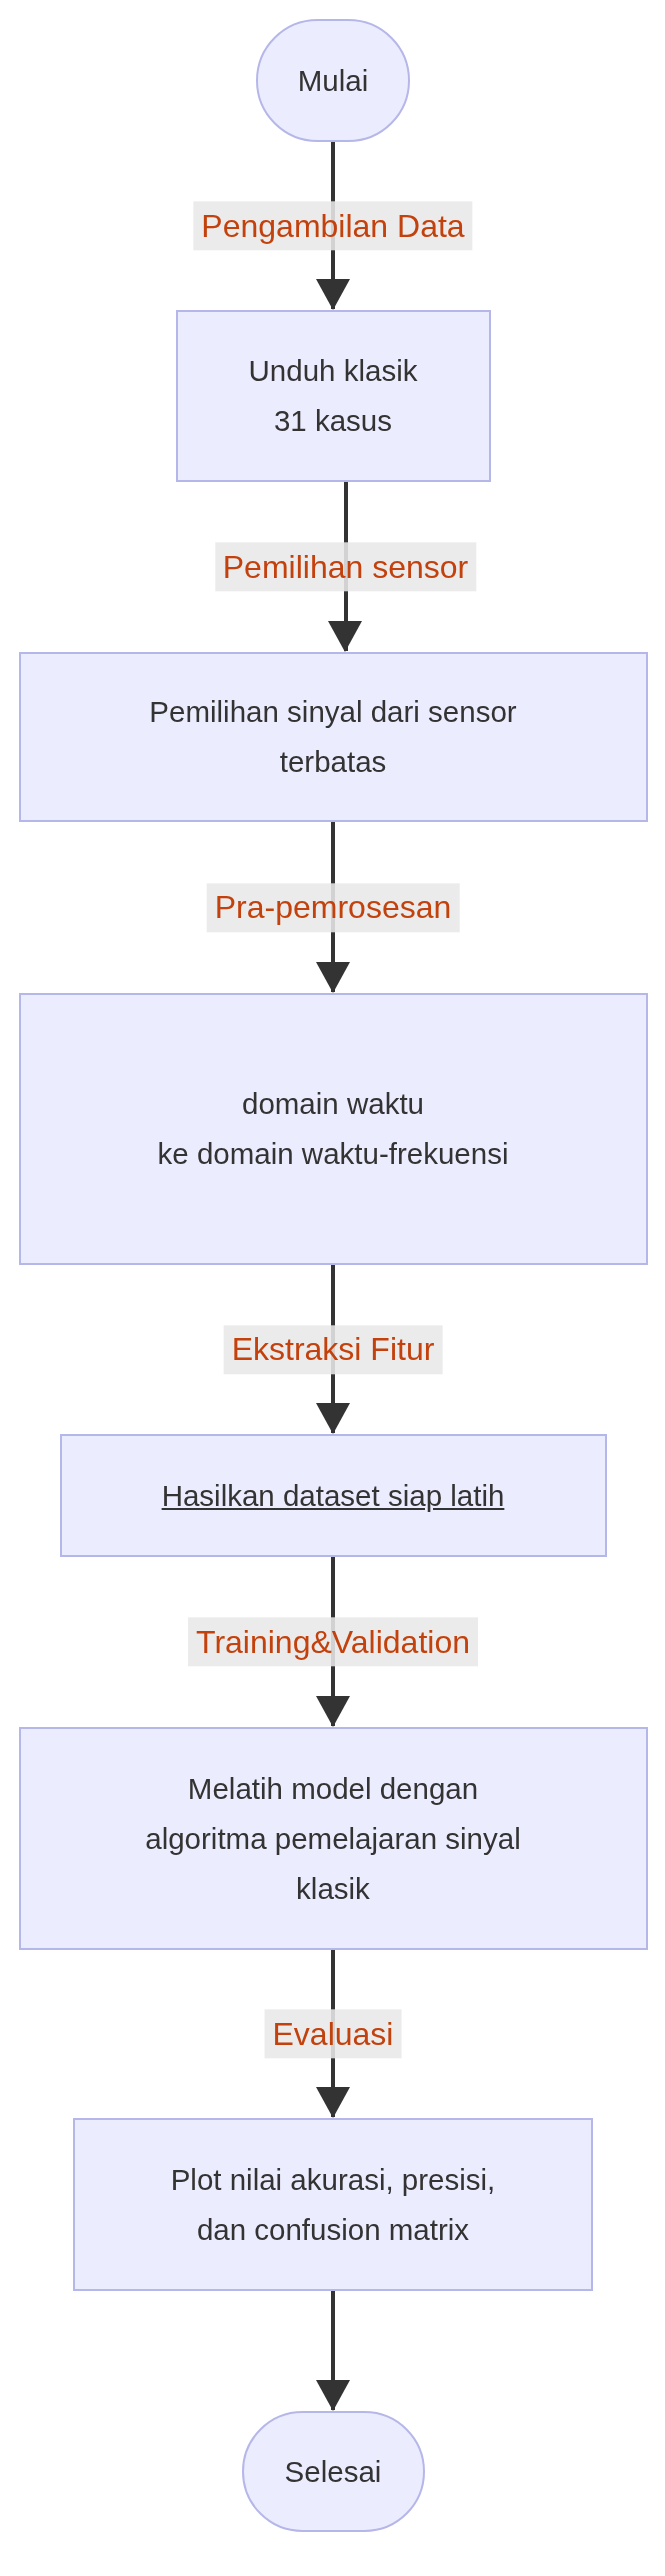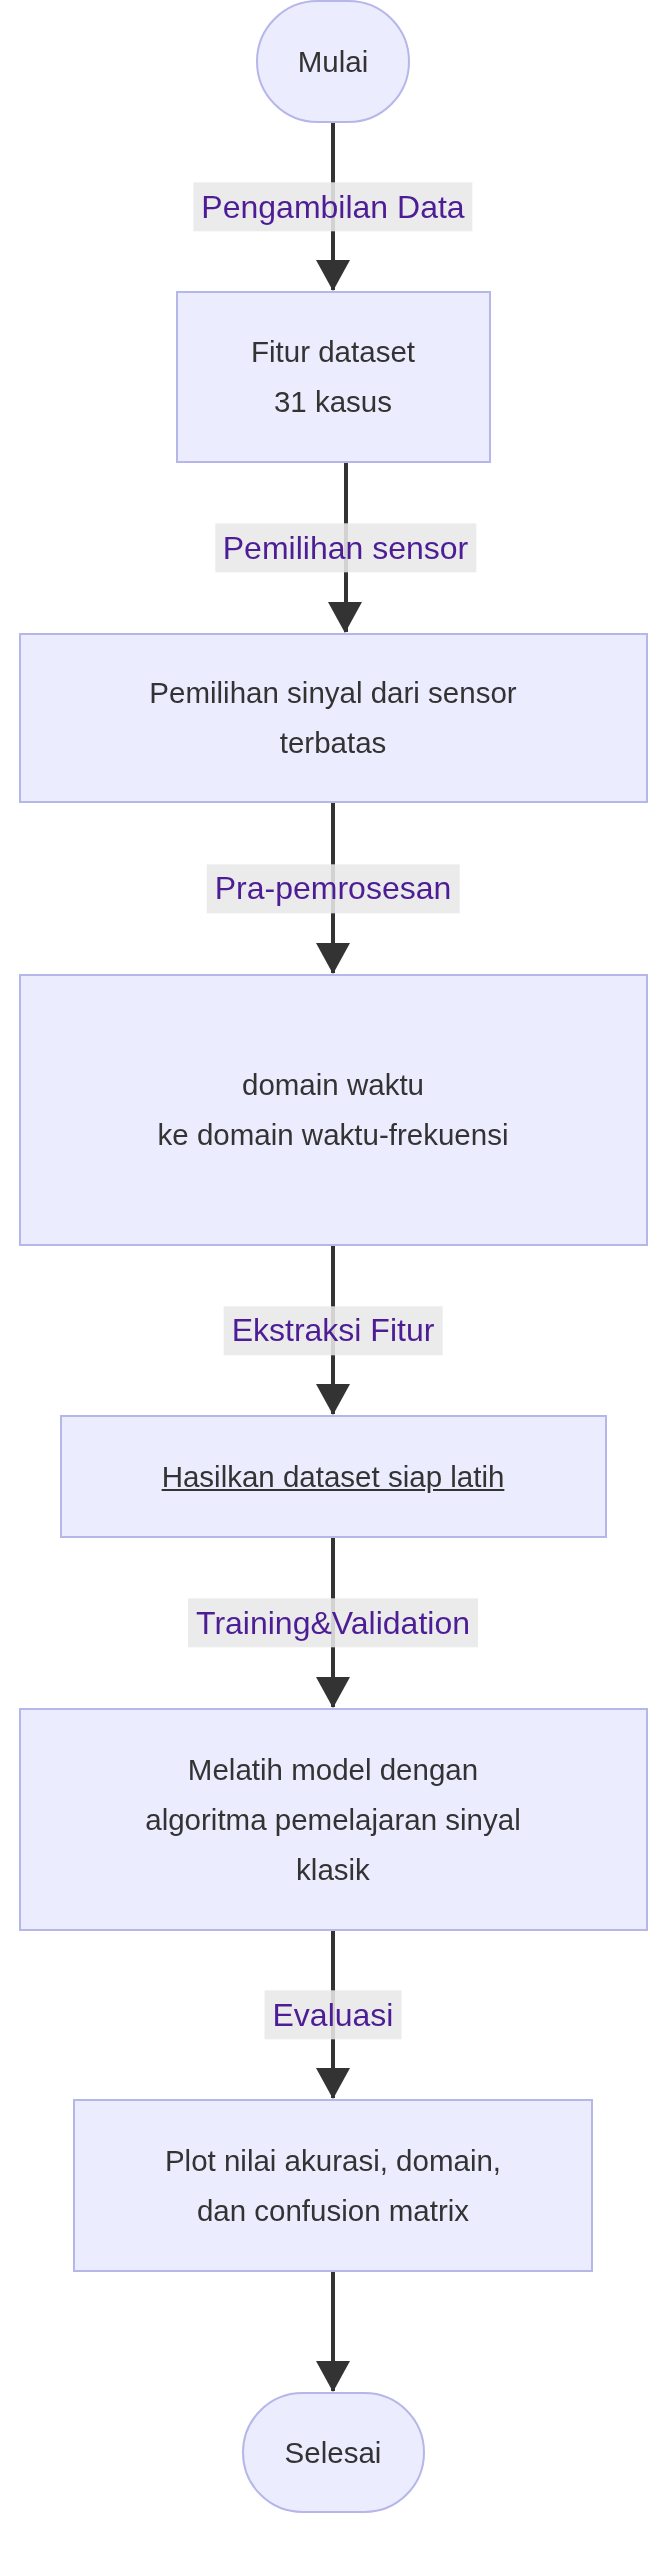--- a/index.html
+++ b/index.html
@@ -6,20 +6,21 @@
     margin: 0;
     padding: 0;
     background: #ffffff;
     font-family: "Liberation Sans", "DejaVu Sans", sans-serif;
   }
   .flowchart {
     position: relative;
     width: 666px;
     height: 2576px;
     margin: 0;
+    padding-top: 19px;
     box-sizing: border-box;
     display: flex;
     flex-direction: column;
     align-items: center;
     overflow: hidden;
   }
   
   .node {
     box-sizing: border-box;
     flex: none;
@@ -76,21 +77,21 @@
     border-left: 17.4px solid transparent;
     border-right: 17.4px solid transparent;
     border-top: 31px solid #333333;
   }
   .edge-label {
     position: absolute;
     left: 50%;
     top: 50%;
     transform: translate(-50%, -50%);
     background: rgba(232, 232, 232, 0.88);
-    color: #4c1d95;
+    color: #c2410c;
     font-size: 32px;
     line-height: 40px;
     padding: 4.7px 8px;
     white-space: nowrap;
   }
 </style>
 </head>
 <body>
 
 <div class="flowchart">
@@ -99,21 +100,21 @@
     <span class="node-line">Mulai</span>
   </div>
 
   <div class="connector c1">
     <div class="edge-line"></div>
     <div class="arrowhead"></div>
     <div class="edge-label">Pengambilan Data</div>
   </div>
 
   <div class="node n-download">
-    <span class="node-line">Fitur dataset</span>
+    <span class="node-line">Unduh klasik</span>
     <span class="node-line">31 kasus</span>
   </div>
 
   <div class="connector c2">
     <div class="edge-line"></div>
     <div class="arrowhead"></div>
     <div class="edge-label">Pemilihan sensor</div>
   </div>
 
   <div class="node n-sensor">
@@ -154,21 +155,21 @@
     <span class="node-line">klasik</span>
   </div>
 
   <div class="connector c6">
     <div class="edge-line"></div>
     <div class="arrowhead"></div>
     <div class="edge-label">Evaluasi</div>
   </div>
 
   <div class="node n-plot">
-    <span class="node-line">Plot nilai akurasi, domain,</span>
+    <span class="node-line">Plot nilai akurasi, presisi,</span>
     <span class="node-line">dan confusion matrix</span>
   </div>
 
   <div class="connector c7">
     <div class="edge-line"></div>
     <div class="arrowhead"></div>
   </div>
 
   <div class="node stadium n-end">
     <span class="node-line">Selesai</span>

